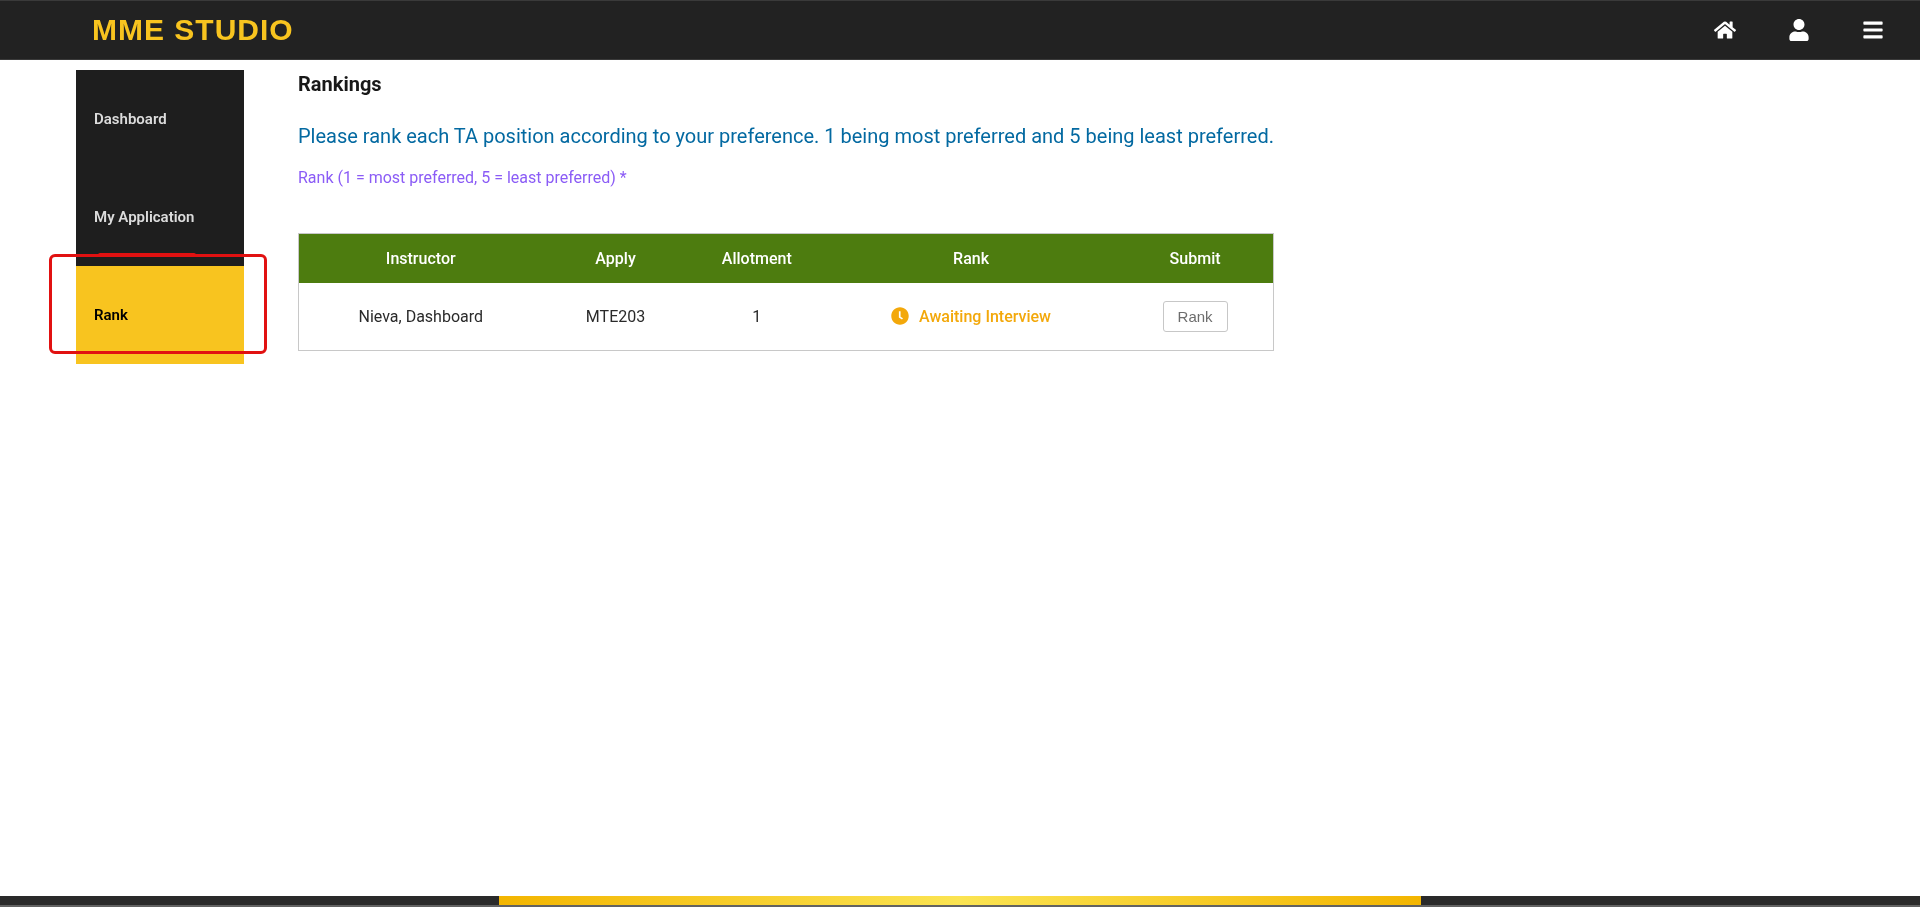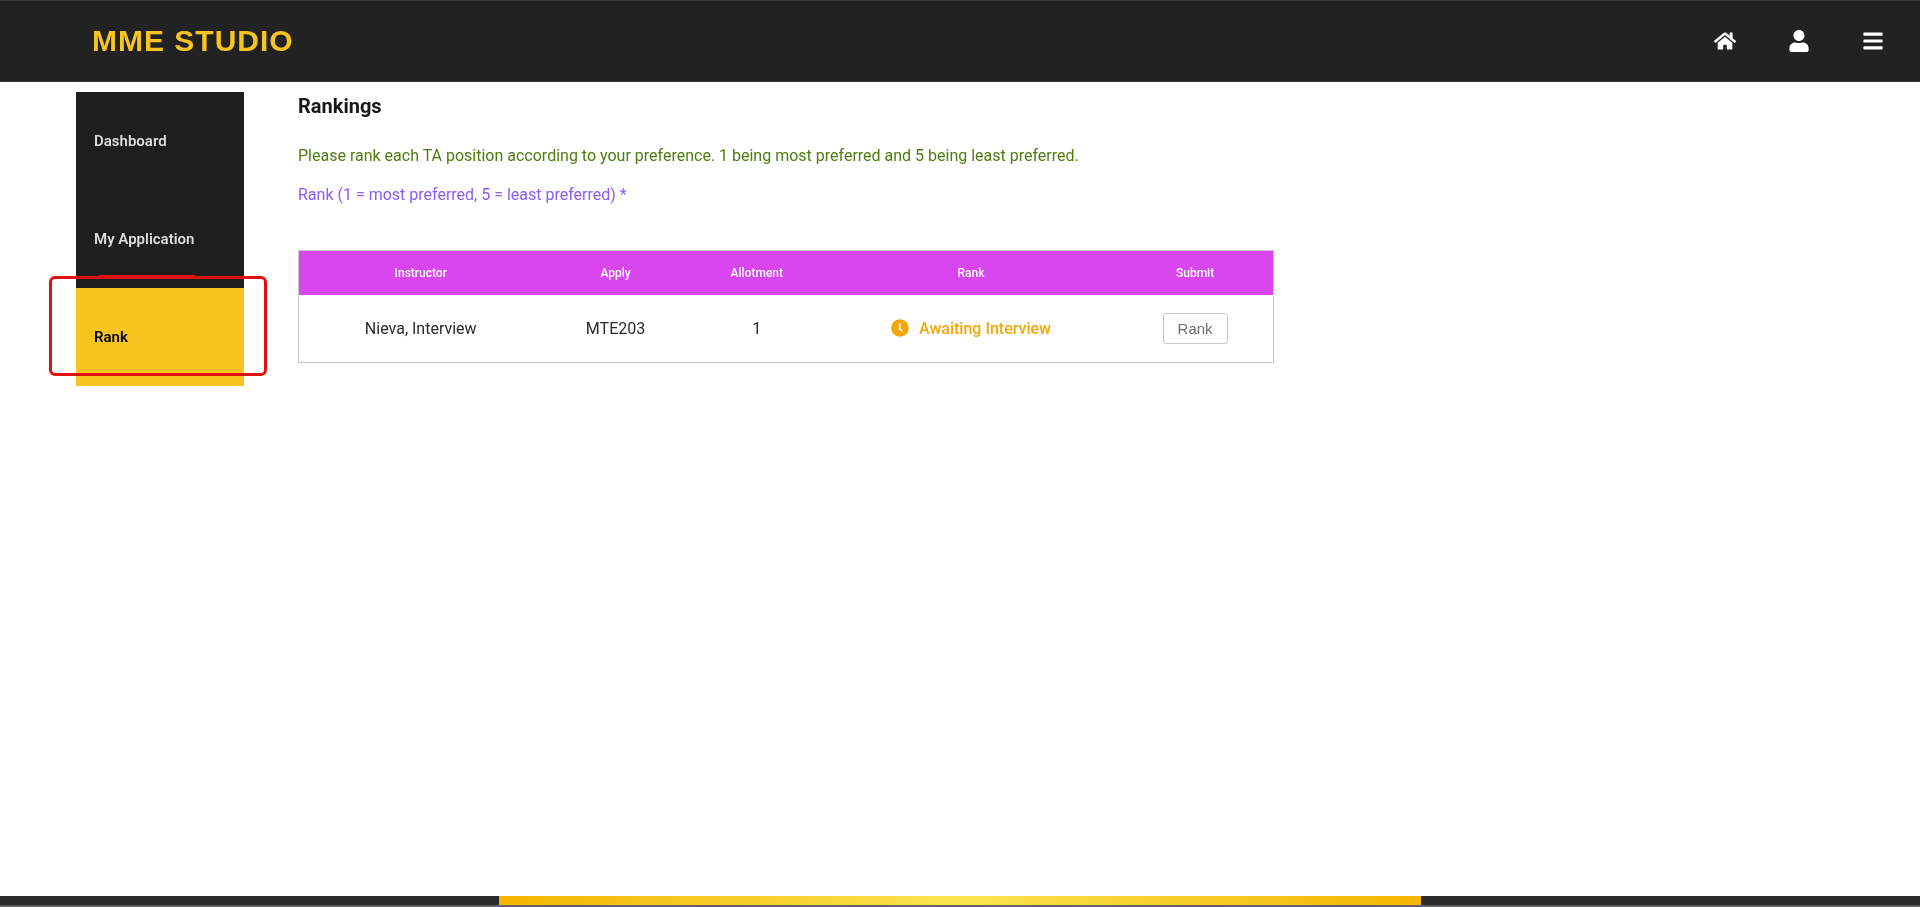--- a/index.html
+++ b/index.html
@@ -9,21 +9,21 @@
     --text-muted:#676767;
     --status:#f3a80a;
   }
   *{box-sizing:border-box;}
   html,body{margin:0;padding:0;font-family:"Segoe UI",Roboto,Arial,sans-serif;background:#fff;height:100%;}
   body{min-height:100vh;display:flex;flex-direction:column;}
 
   
   .navbar{
     background:var(--dark);
-    height:82px;
+    height:60px;
     display:flex;
     align-items:center;
     padding:0 26px 0 92px;
     border-top:1px solid #3a3a3a;
     border-bottom:1px solid #3a3a3a;
   }
   .brand{
     color:var(--accent);
     font-size:30px;
     font-weight:800;
@@ -82,30 +82,30 @@
     flex:1;
     padding:12px 40px 0 54px;
     max-width:1070px;
   }
   .page-title{
     font-size:20px;
     font-weight:700;
     color:#181818;
     margin:0 0 28px 0;
   }
-  .intro{font-size:16px;color:#4d7c0f;margin:0 0 20px 0;}
+  .intro{font-size:20px;color:#0369a1;margin:0 0 20px 0;}
   .sub{font-size:16px;color:#8b5cf6;margin:0 0 46px 0;}
 
   
   table{width:100%;border-collapse:separate;border-spacing:0;border:1px solid #c8c8c8;}
   thead th{
-    background:#d946ef;
+    background:#4d7c0f;
     color:#fff;
     font-weight:500;
-    font-size:12px;
+    font-size:16px;
     padding:15px 10px;
     text-align:center;
   }
   tbody td{
     padding:18px 10px;
     text-align:center;
     font-size:16px;
     color:#2a2a2a;
     border-top:1px solid #e2e2e2;
   }
@@ -189,21 +189,21 @@
         <tr>
           <th>Instructor</th>
           <th>Apply</th>
           <th>Allotment</th>
           <th>Rank</th>
           <th>Submit</th>
         </tr>
       </thead>
       <tbody>
         <tr>
-          <td>Nieva, Interview</td>
+          <td>Nieva, Dashboard</td>
           <td>MTE203</td>
           <td>1</td>
           <td class="status-cell">
             <svg viewBox="0 0 512 512">
                 <path d="M256 8C119 8 8 119 8 256s111 248 248 248 248-111 248-248S393 8 256 8zm57.1 350.1L224 301.3V120h48v158.1l68.7 43.1-27.6 36.9z"></path>
               </svg><span>Awaiting Interview</span>
           </td>
           <td>
             <button class="rank-btn">Rank</button>
           </td>

